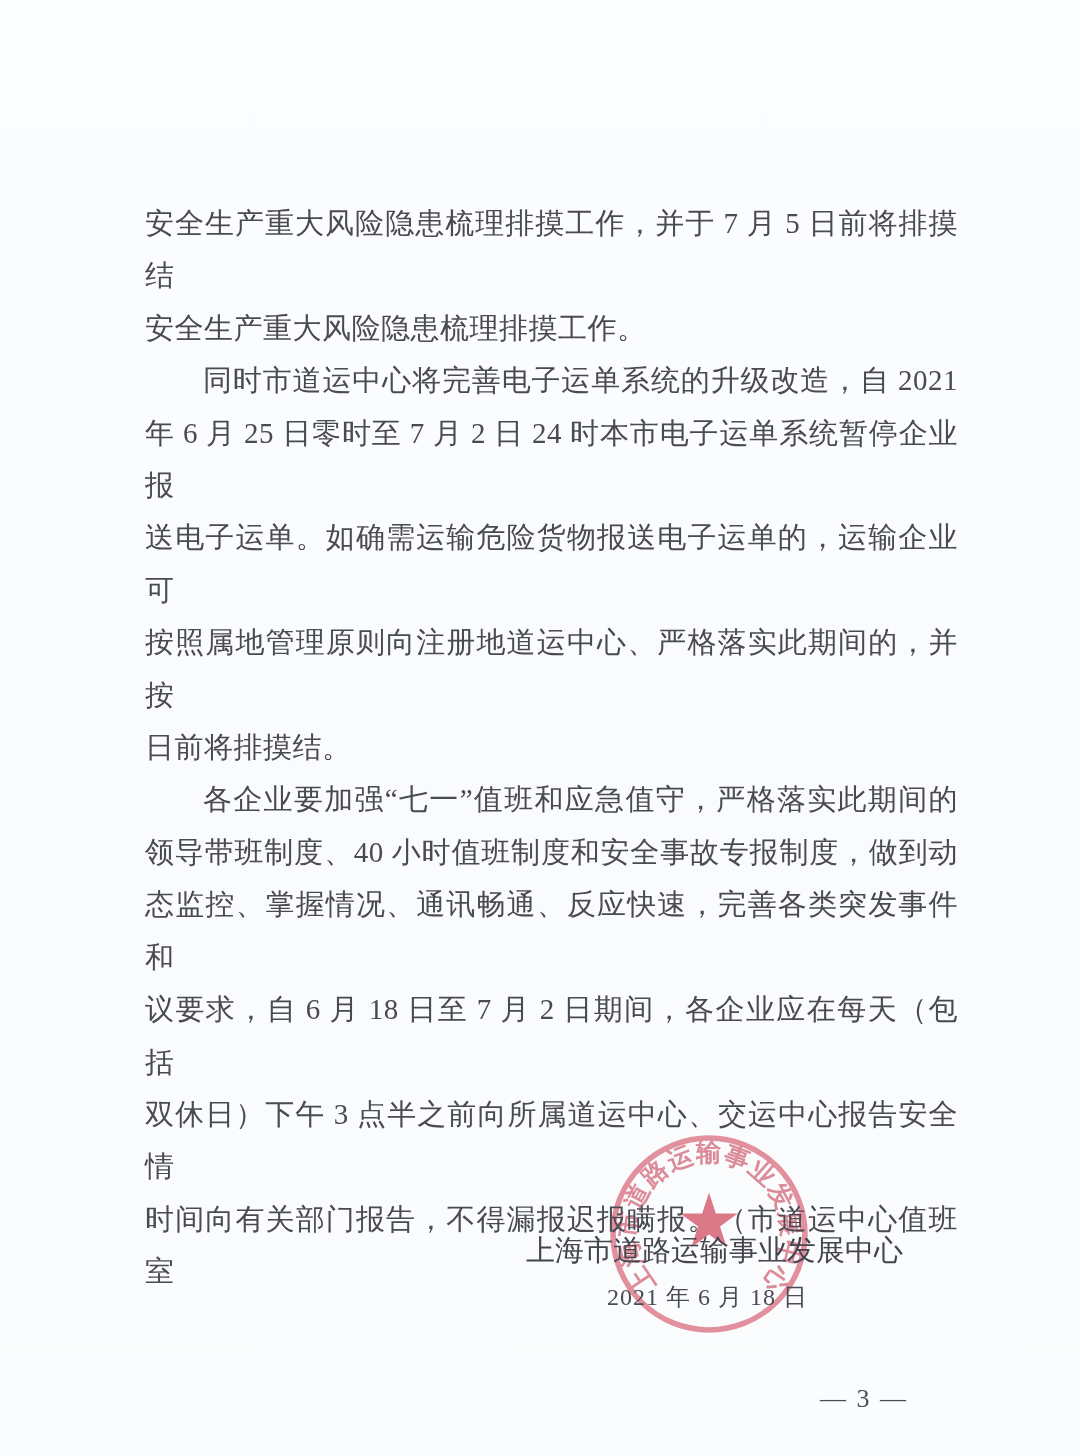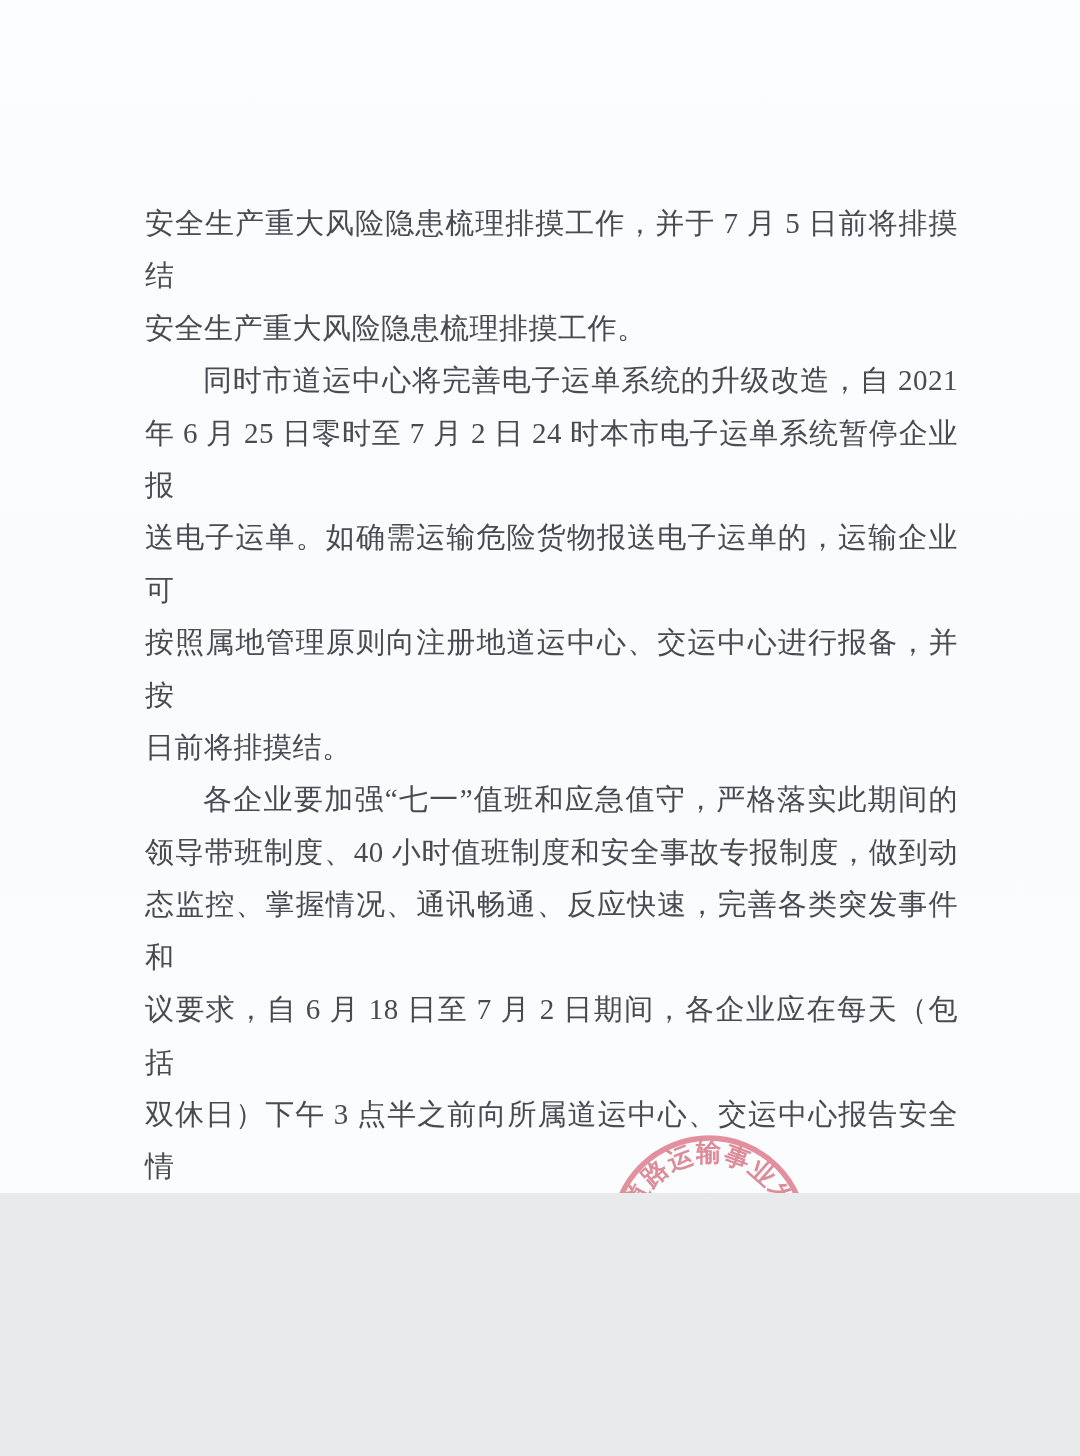--- a/index.html
+++ b/index.html
@@ -2,21 +2,21 @@
 <html lang="zh"><head>
 <meta charset="utf-8">
 <style>
   html,body{margin:0;padding:0;}
   body{
     background:#e9eaec;
     font-family:"Liberation Serif", serif;
   }
   .page{
     position:relative;
-    width:1080px;height:1193px;
+    width:1080px;height:1456px;
     margin:0 auto;
     background:linear-gradient(180deg,#fcfdfe 0%,#fafbfc 55%,#fbfcfd 100%);
     overflow:hidden;
   }
   .body-text{
     position:absolute;
     left:145px;top:197px;
     width:813px;
     font-size:29px;
     line-height:52.4px;
@@ -85,21 +85,21 @@
 <body>
 
 <div class="page">
 
   <div class="body-text">
       <div class="line fill">安全生产重大风险隐患梳理排摸工作，并于 7 月 5 日前将排摸结</div>
       <div class="line">安全生产重大风险隐患梳理排摸工作。</div>
       <div class="line indent fill">同时市道运中心将完善电子运单系统的升级改造，自 2021</div>
       <div class="line fill">年 6 月 25 日零时至 7 月 2 日 24 时本市电子运单系统暂停企业报</div>
       <div class="line fill">送电子运单。如确需运输危险货物报送电子运单的，运输企业可</div>
-      <div class="line fill">按照属地管理原则向注册地道运中心、交运中心进行报备，并按</div>
+      <div class="line fill">按照属地管理原则向注册地道运中心、严格落实此期间的，并按</div>
       <div class="line">日前将排摸结。</div>
       <div class="line indent fill">各企业要加强“七一”值班和应急值守，严格落实此期间的</div>
       <div class="line fill">领导带班制度、40 小时值班制度和安全事故专报制度，做到动</div>
       <div class="line fill">态监控、掌握情况、通讯畅通、反应快速，完善各类突发事件和</div>
       <div class="line fill">议要求，自 6 月 18 日至 7 月 2 日期间，各企业应在每天（包括</div>
       <div class="line fill">双休日）下午 3 点半之前向所属道运中心、交运中心报告安全情</div>
       <div class="line fill">时间向有关部门报告，不得漏报迟报瞒报。（市道运中心值班室</div>
     </div>
 
   <svg class="seal" width="204" height="204" viewBox="0 0 202 202" aria-hidden="true">

